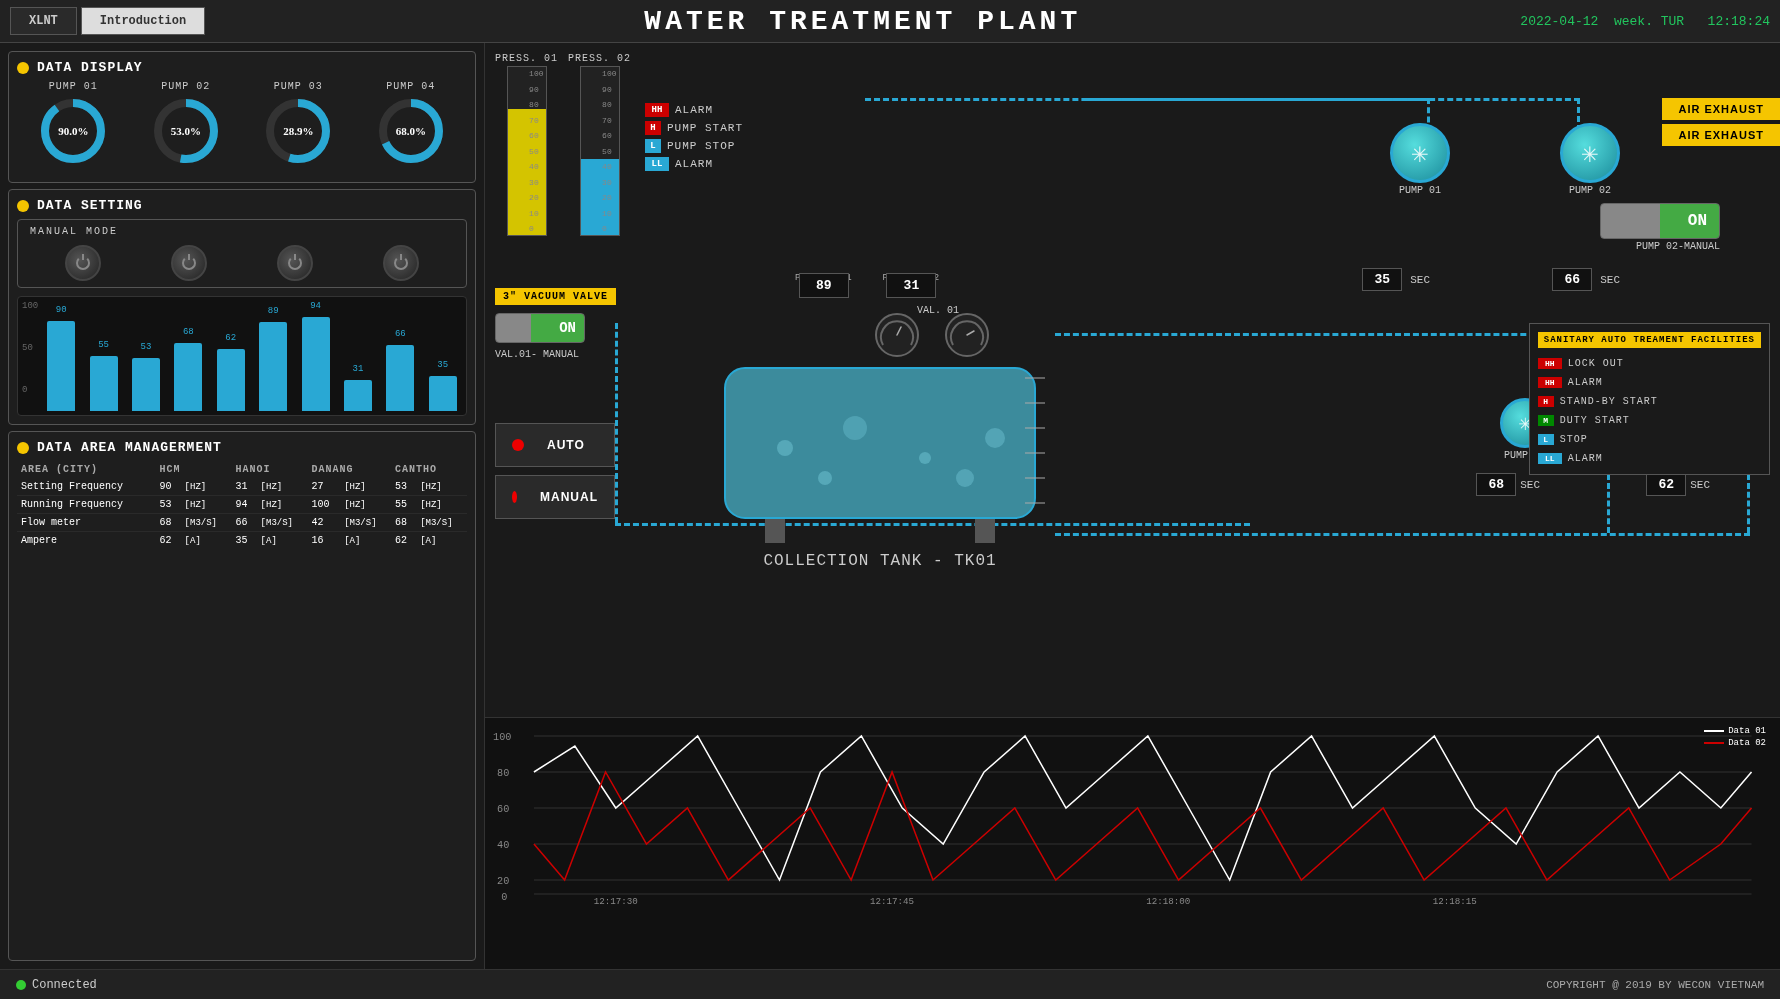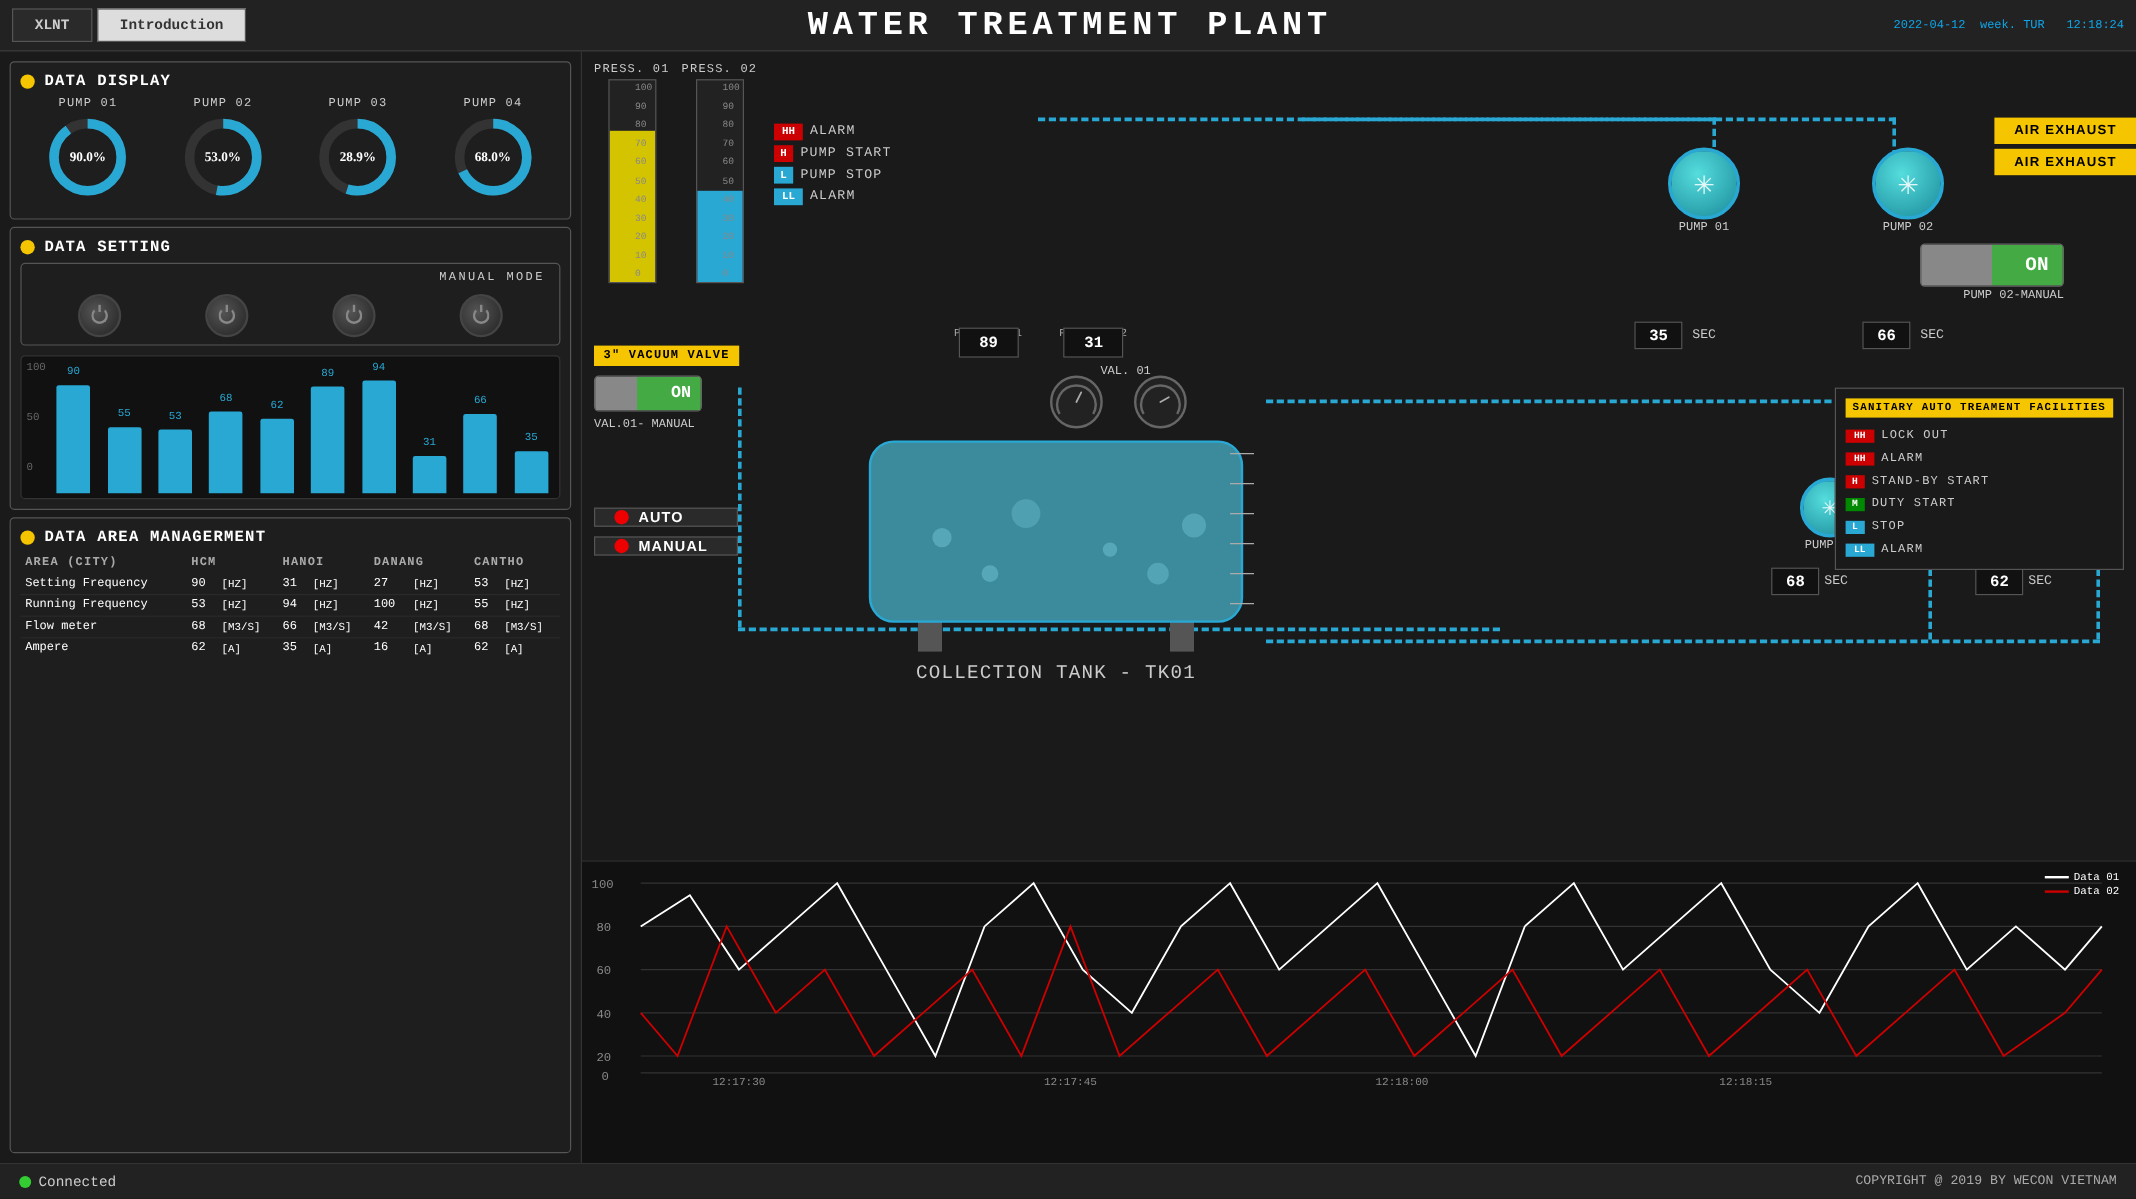--- a/index.html
+++ b/index.html
@@ -44,22 +44,22 @@
     }
     .page-title {
       flex: 1;
       text-align: center;
       font-size: 28px;
       font-weight: bold;
       letter-spacing: 4px;
       color: #fff;
     }
     .datetime {
-      font-size: 10px;
-      color: #0ea5e9;
+      font-size: 13px;
+      color: #22c55e;
       white-space: nowrap;
     }
     
     .main {
       display: flex;
       height: calc(999px - 43px - 30px);
     }
     
     .left-panel {
       width: 485px;
@@ -173,21 +173,21 @@
       padding: 8px;
       background: #1e1e1e;
     }
     .manual-mode-box {
       border: 1px solid #555;
       border-radius: 4px;
       padding: 6px 12px;
       margin-bottom: 8px;
     }
     .manual-mode-label {
-      text-align: right;
+      text-align: left;
       font-size: 10px;
       color: #ccc;
       letter-spacing: 2px;
       margin-bottom: 8px;
     }
     .power-btn {
       width: 36px; height: 36px;
       border-radius: 50%;
       background: radial-gradient(circle at 40% 40%, #555, #222);
       border: 2px solid #444;
@@ -418,24 +418,24 @@
       font-size: 14px;
       font-weight: bold;
       color: #fff;
       cursor: pointer;
       border: 1px solid #666;
       margin-top: 4px;
     }
     .auto-btn, .manual-btn {
       display: flex;
       align-items: center;
-      gap: 8px;
+      gap: 23px;
       background: #2a2a2a;
       border: 1px solid #555;
-      padding: 0 16px;
+      padding: 14px 16px;
       cursor: pointer;
       font-size: 12px;
       color: #fff;
       font-weight: bold;
       letter-spacing: 1px;
       width: 120px;
     }
     .red-dot { width: 12px; height: 12px; border-radius: 50%; background: #e00; }
     .tank-label {
       text-align: center;

